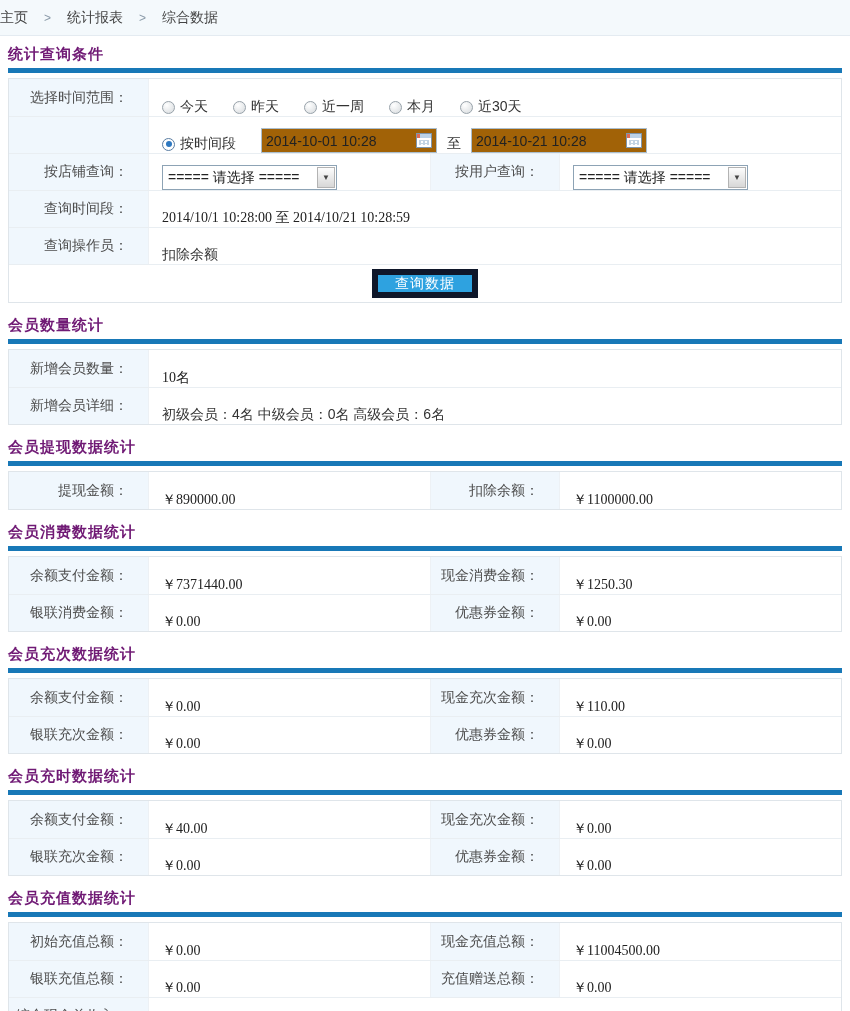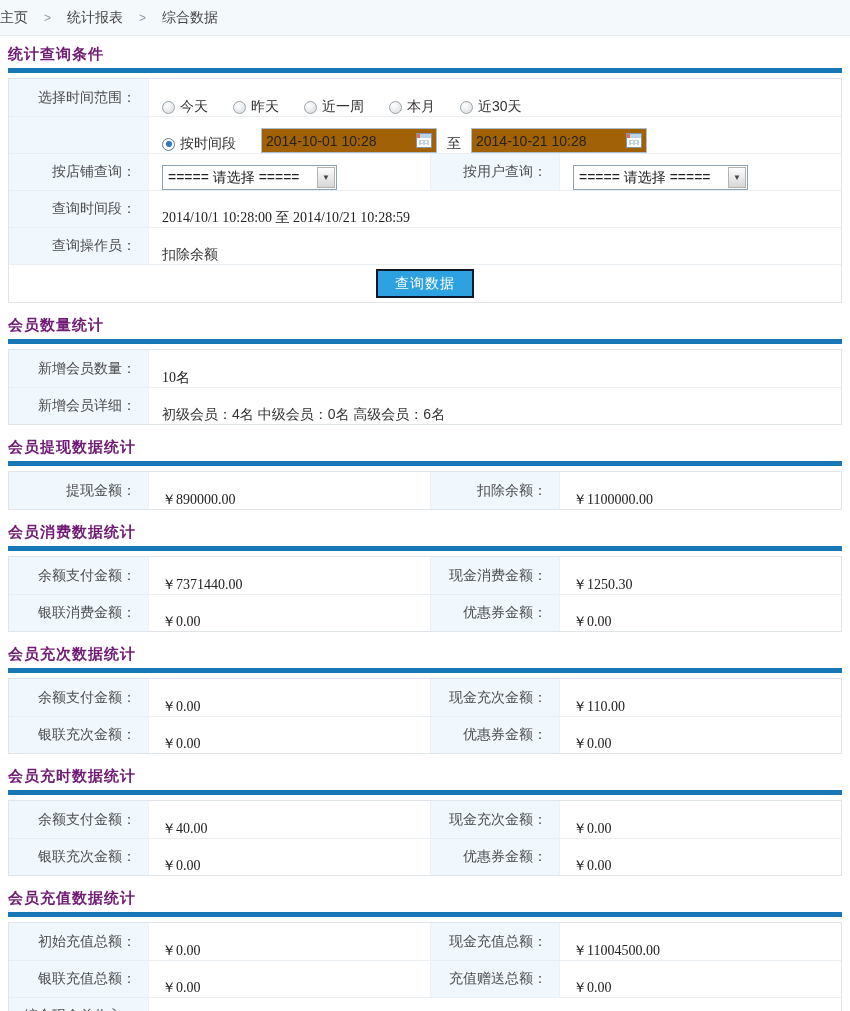--- a/index.html
+++ b/index.html
@@ -14,21 +14,21 @@
   
   .sec-title{margin:13px 8px 4px;font-size:15px;font-weight:bold;color:#701a75;letter-spacing:1px}
   .sec-title.first{margin-top:9px}
   .sec-bar{height:5px;background:#1878b7;margin:0 8px}
 
   
   .tbl{margin:5px 8px 0;border:1px solid #dfe5ea;background:#fff}
   .frow{display:flex;align-items:stretch;border-top:1px solid #e9eef2;min-height:37px}
   .frow:first-child{border-top:none}
   .frow.center{justify-content:center;align-items:center;min-height:38px;padding:4px 0}
-  .lcell{width:140px;background:#f0f7fd;display:flex;align-items:center;justify-content:flex-end;padding-right:12px;color:#4d4d4d;border-right:1px solid #edf1f5;flex:none}
+  .lcell{width:140px;background:#f0f7fd;display:flex;align-items:center;justify-content:flex-end;padding-right:20px;color:#4d4d4d;border-right:1px solid #edf1f5;flex:none}
   .lcell.second{width:130px;border-left:1px solid #edf1f5}
   .vcell{flex:1;display:flex;align-items:flex-end;padding:0 13px;background:#fff;gap:10px}
   .vcell.mid{width:281px;flex:none}
   .vcell.serif{font-family:"Liberation Serif","DejaVu Serif",serif;color:#222}
 
   
   .ropt{display:flex;align-items:center;gap:5px;margin-right:15px;cursor:pointer;color:#333}
   .radio{width:13px;height:13px;border-radius:50%;border:1px solid #98a2aa;background:radial-gradient(circle at 35% 30%,#ffffff,#d6dadd);flex:none}
   .radio.checked{border-color:#5a7da2;background:#fff;display:flex;align-items:center;justify-content:center}
   .radio.checked::after{content:"";width:6px;height:6px;border-radius:50%;background:#2e78c0}
@@ -40,21 +40,21 @@
   .cal::before{content:"";position:absolute;top:0;left:0;right:0;height:4px;background:#bcd3e8;box-shadow:inset 3px 0 0 #e06a55}
   .cal::after{content:"";position:absolute;left:2px;top:6px;right:2px;bottom:2px;background:repeating-linear-gradient(90deg,#c3d4e4 0 2px,transparent 2px 4px),repeating-linear-gradient(#c3d4e4 0 1px,transparent 1px 3px)}
   .to-sep{color:#333}
 
   
   .select{width:175px;height:25px;border:1px solid #8da3b5;background:#fff;display:flex;align-items:center;cursor:pointer}
   .sel-txt{flex:1;padding:0 5px;white-space:nowrap;overflow:hidden;color:#222}
   .sel-btn{width:18px;height:21px;margin:1px;border:1px solid #b3b3b3;background:linear-gradient(#fdfdfd,#d7d7d7);display:flex;align-items:center;justify-content:center;font-size:8px;color:#444;flex:none}
 
   
-  .btn{height:29px;padding:0 17px;background:#2ea2e0;border:2px solid #0f172a;color:#fff;font-size:14px;font-family:inherit;cursor:pointer;letter-spacing:1px}
+  .btn{height:29px;padding:0 17px;background:#2ea2e0;border:6px solid #0f172a;color:#fff;font-size:14px;font-family:inherit;cursor:pointer;letter-spacing:1px}
 
   
   .red-val{color:#e60000;font-family:"Liberation Serif","DejaVu Serif",serif}
   .note{margin-left:30px;color:#3c3c3c;font-family:"Liberation Serif","DejaVu Serif",serif}
 </style>
 </head>
 <body>
 
 <div class="breadcrumb">
   <a class="crumb">主页</a>

